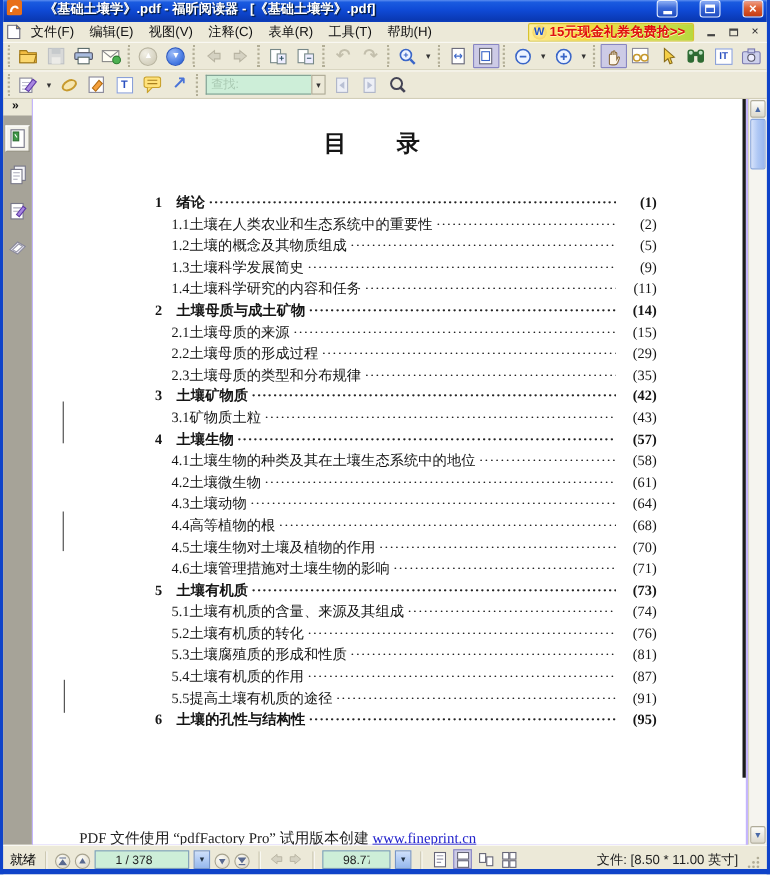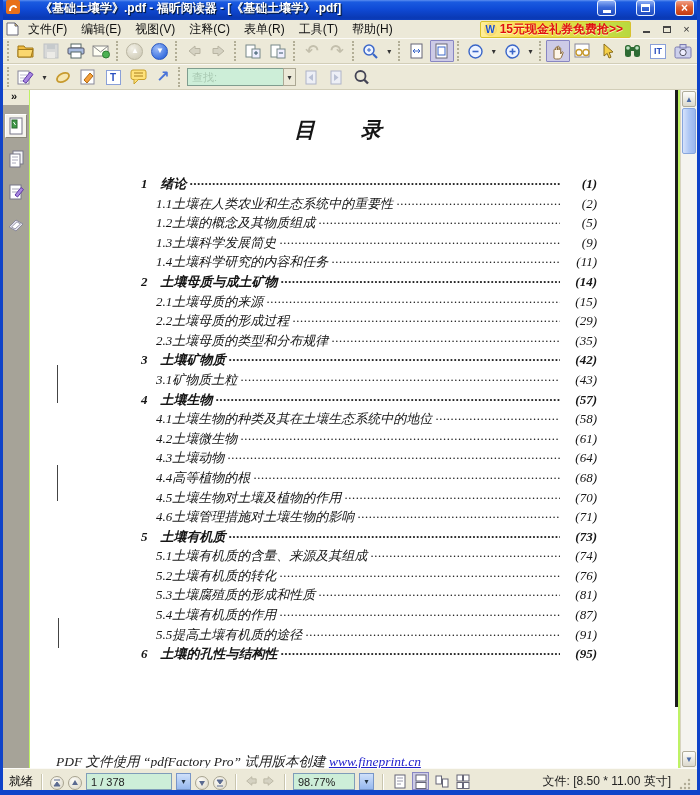--- a/index.html
+++ b/index.html
@@ -60,55 +60,55 @@
   .find-input::placeholder { color:#a9c9b2; }
   .find-dd { width:13px; height:18px; background:#ece9d8; border:1px solid #aca894; font-size:8px;
     display:flex; align-items:center; justify-content:center; color:#333; }
   
   .main { flex:1 1 auto; display:flex; min-height:0; }
   .sidebar { width:26px; flex:0 0 26px; background:#a6a398; display:flex; flex-direction:column; align-items:center; }
   .sb-expand { width:100%; height:15px; background:#ece9d8; color:#111; font-weight:bold; font-size:11px;
     line-height:13px; padding-left:8px; }
   .nav-btn { width:22px; height:24px; margin-top:9px; display:flex; align-items:center; justify-content:center; }
   .nav-btn.first { background:#f4f3ec; border:1px solid #fff; border-right-color:#8a8778; border-bottom-color:#8a8778; }
-  .docarea { flex:1 1 auto; background:#bef264; position:relative; overflow:hidden;font-style:italic; }
+  .docarea { flex:1 1 auto; background:#c4b5fd; position:relative; overflow:hidden; }
   .page { position:absolute; left:1px; top:0; right:2px; bottom:0; background:#fff;
     font-family:"Liberation Serif","DejaVu Serif",serif; color:#151515; }
   .page-edge { position:absolute; right:0; top:0; width:3px; height:91%; background:#1c1c1c; }
   .scan-mark { position:absolute; width:1px; background:#444; }
   .doc-title { position:absolute; top:26px; left:0; right:30px; text-align:center; font-size:21px;
     font-weight:bold; white-space:pre; letter-spacing:2px; }
   .toc { position:absolute; top:85px; left:111px; width:456px; font-size:13px; }
   .toc-row { display:flex; align-items:baseline; height:19.6px; white-space:nowrap; }
   .toc-row.toc-l1 { font-weight:bold; }
   .toc-row.toc-l2 { padding-left:15px; }
   .toc-num { margin-right:13px; }
   .toc-l2 .toc-num { margin-right:0; }
   .leader { flex:1; overflow:hidden; margin:0 3px; letter-spacing:0.5px; color:#222; }
   .leader::after { content:"·······································································································································································"; }
   .toc-page { min-width:34px; text-align:right; }
-  .page-footer { position:absolute; bottom:-3px; left:26px; font-size:13.5px; white-space:nowrap; color:#222;text-align:center; }
+  .page-footer { position:absolute; bottom:-3px; left:42px; font-size:13.5px; white-space:nowrap; color:#222;text-align:center; }
   .page-footer a { color:#2222cc; text-decoration:underline; }
   
   .scrollbar { width:17px; flex:0 0 17px; background:#f5f4ef; border-left:1px solid #d8d4c0;
     display:flex; flex-direction:column; }
   .sb-btn { height:16px; flex:0 0 16px; margin:1px; background:linear-gradient(180deg,#fdfdfa,#dcd9cd);
     border:1px solid #b0ac9a; border-radius:2px; color:#4a6aa8; font-size:8px; display:flex;
     align-items:center; justify-content:center; }
   .sb-thumb { height:46px; margin:0 1px; background:linear-gradient(90deg,#d6e2fb,#aec7f4 50%,#9ab6ee);
     border:1px solid #88a6de; border-radius:2px; }
   .sb-track { flex:1; }
   
   .statusbar { height:22px; flex:0 0 22px; display:flex; align-items:flex-end; gap:4px; padding:0 6px;
     background:#ece9d8; border-top:1px solid #fbfaf6; font-size:12px; }
   .ssep { width:1px; height:16px; background:#c9c5ae; box-shadow:1px 0 0 #fff; margin:0 4px; }
   .sround { width:14px; height:14px; border-radius:50%; background:radial-gradient(circle at 35% 30%,#fcfbf6,#dcd8c8);
     border:1px solid #a8a490; display:flex; align-items:center; justify-content:center; color:#5a6a90; font-size:7px; }
   .sfield { height:17px; background:#cdeed8; border:1px solid #7f9db9; font-size:11px; color:#222;
-    padding:0 4px; outline:none; }
+    padding:0 18px; outline:none; }
   .pgfield { width:86px; }
   .zmfield { width:62px; }
   .dd-blue { width:15px; height:17px; background:linear-gradient(180deg,#cfe0fa,#96b8ee); border:1px solid #7896c8;
     color:#234; font-size:8px; display:flex; align-items:center; justify-content:center; }
   .layout-btn { width:17px; height:18px; display:flex; align-items:center; justify-content:center;
     border:1px solid transparent; }
   .layout-btn.active { background:#cdcbe6; border-color:#8886c2; }
   .sb-file { margin-left:auto; color:#222; }
   .gripdots { width:12px; height:12px; margin-left:4px; }
 </style>

